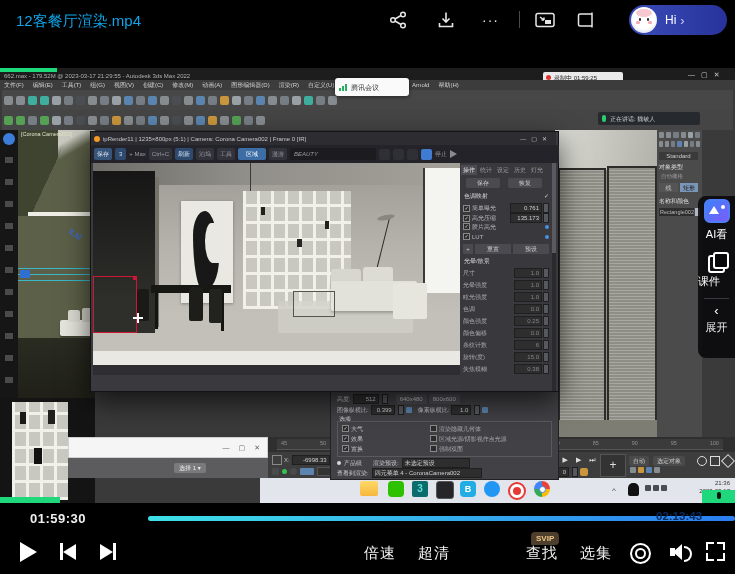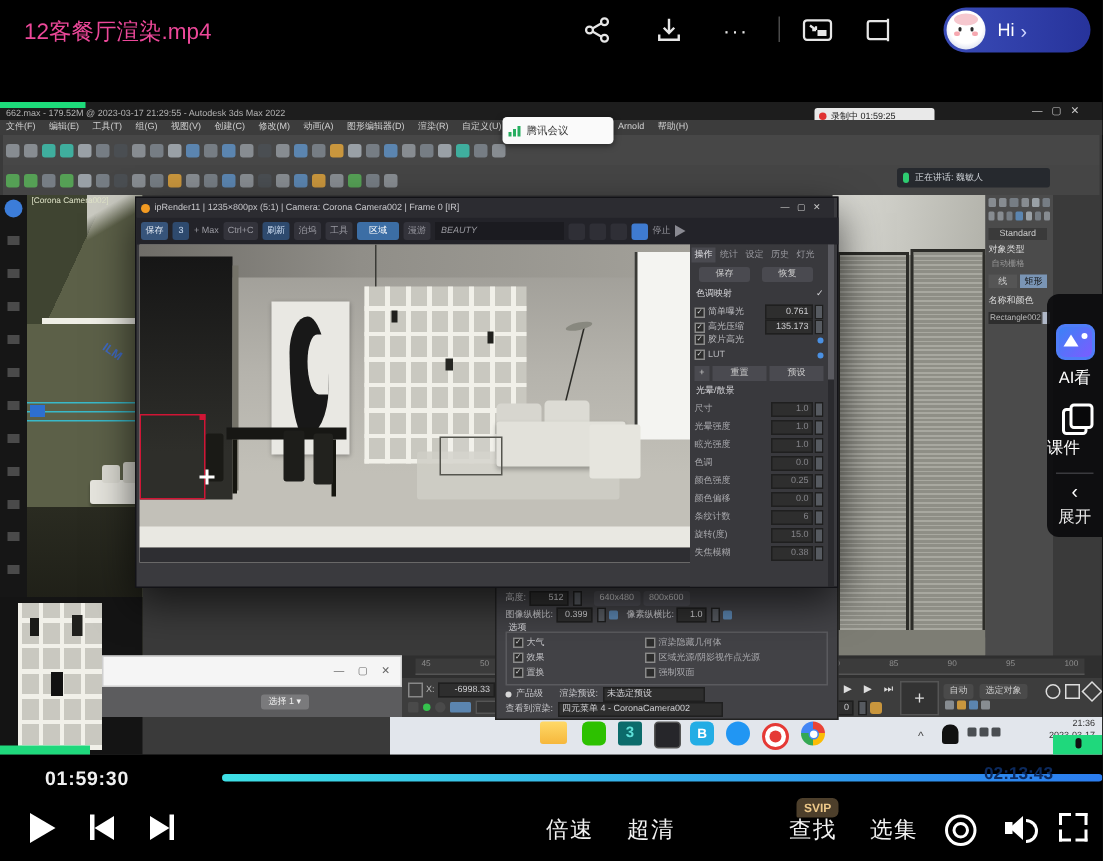--- a/index.html
+++ b/index.html
@@ -3,21 +3,21 @@
 <meta charset="utf-8">
 <style>
   html,body{margin:0;padding:0;background:#000;}
   #stage{position:relative;width:735px;height:574px;background:#000;overflow:hidden;
          font-family:"Liberation Sans","DejaVu Sans",sans-serif;-webkit-font-smoothing:antialiased;}
   .abs{position:absolute;}
   .t6{font-size:6px;line-height:1;} .t7{font-size:7px;line-height:1;} .t5{font-size:5.5px;line-height:1;}
   svg{display:block;}
   
   .topbar{left:0;top:0;width:735px;height:40px;background:#000;}
-  .vtitle{left:16px;top:12px;font-size:15px;color:#ec4899;}
+  .vtitle{left:16px;top:12px;font-size:15px;color:#0ea5e9;}
   .tb-ico{top:10px;width:20px;height:20px;}
   .avatar-pill{right:8px;top:5px;width:98px;height:30px;border-radius:15px;
       background:linear-gradient(90deg,#3a4cb8,#27339b);display:flex;align-items:center;}
   .avatar-face{width:26px;height:26px;border-radius:50%;margin-left:2px;position:relative;
       background:radial-gradient(circle at 50% 42%,#fff 55%,#e9ecf5 70%,#cdd6ee 100%);overflow:hidden;}
   .avatar-face i{position:absolute;background:#2b2b2b;width:2px;height:3px;border-radius:1px;top:11px;}
   .avatar-face .blush{background:#f7a8b0;width:4px;height:3px;border-radius:2px;top:14px;}
   .avatar-face .hair{position:absolute;left:5px;top:2px;width:16px;height:8px;border-radius:50%;background:#f6c8cf;}
   
   #desktop{left:0;top:68px;width:735px;height:435px;background:#3a3a3a;}
@@ -564,21 +564,21 @@
         <div class="t6" style="color:#333;">21:36</div>
         <div class="t6" style="color:#333;margin-top:2px;">2023-03-17</div>
       </div>
       <div class="abs" style="left:442px;top:12px;width:33px;height:13px;background:#1fd87c;">
         <span style="display:block;width:4px;height:7px;background:#111;border-radius:2px;margin:2px auto 0;"></span>
       </div>
     </div>
   </div>
 
   <div class="abs" style="left:698px;top:196px;width:37px;height:162px;background:rgba(8,8,10,.88);border-radius:8px 0 0 8px;z-index:9;">
-    <div style="text-align:center;padding-top:20px;">
+    <div style="text-align:center;padding-top:3px;">
       <div style="width:22px;height:20px;margin:0 auto;border:2px solid #4f7df7;border-radius:6px;position:relative;background:linear-gradient(135deg,#3b82f6,#7c5cff);">
         <span style="position:absolute;left:3px;top:5px;width:0;height:0;border-left:5px solid transparent;border-right:5px solid transparent;border-bottom:8px solid #fff;"></span>
         <span style="position:absolute;right:3px;top:4px;width:4px;height:4px;background:#fff;border-radius:50%;"></span>
       </div>
       <div style="color:#fff;font-size:11px;margin-top:4px;">AI看</div>
     </div>
     <div style="padding-top:10px;">
       <div style="width:18px;height:18px;margin:0 auto;position:relative;">
         <span style="position:absolute;left:0;top:3px;width:13px;height:14px;border:2px solid #fff;border-radius:3px;"></span>
         <span style="position:absolute;left:5px;top:0;width:12px;height:13px;border:2px solid #fff;border-radius:3px;background:rgba(8,8,10,1);"></span>

